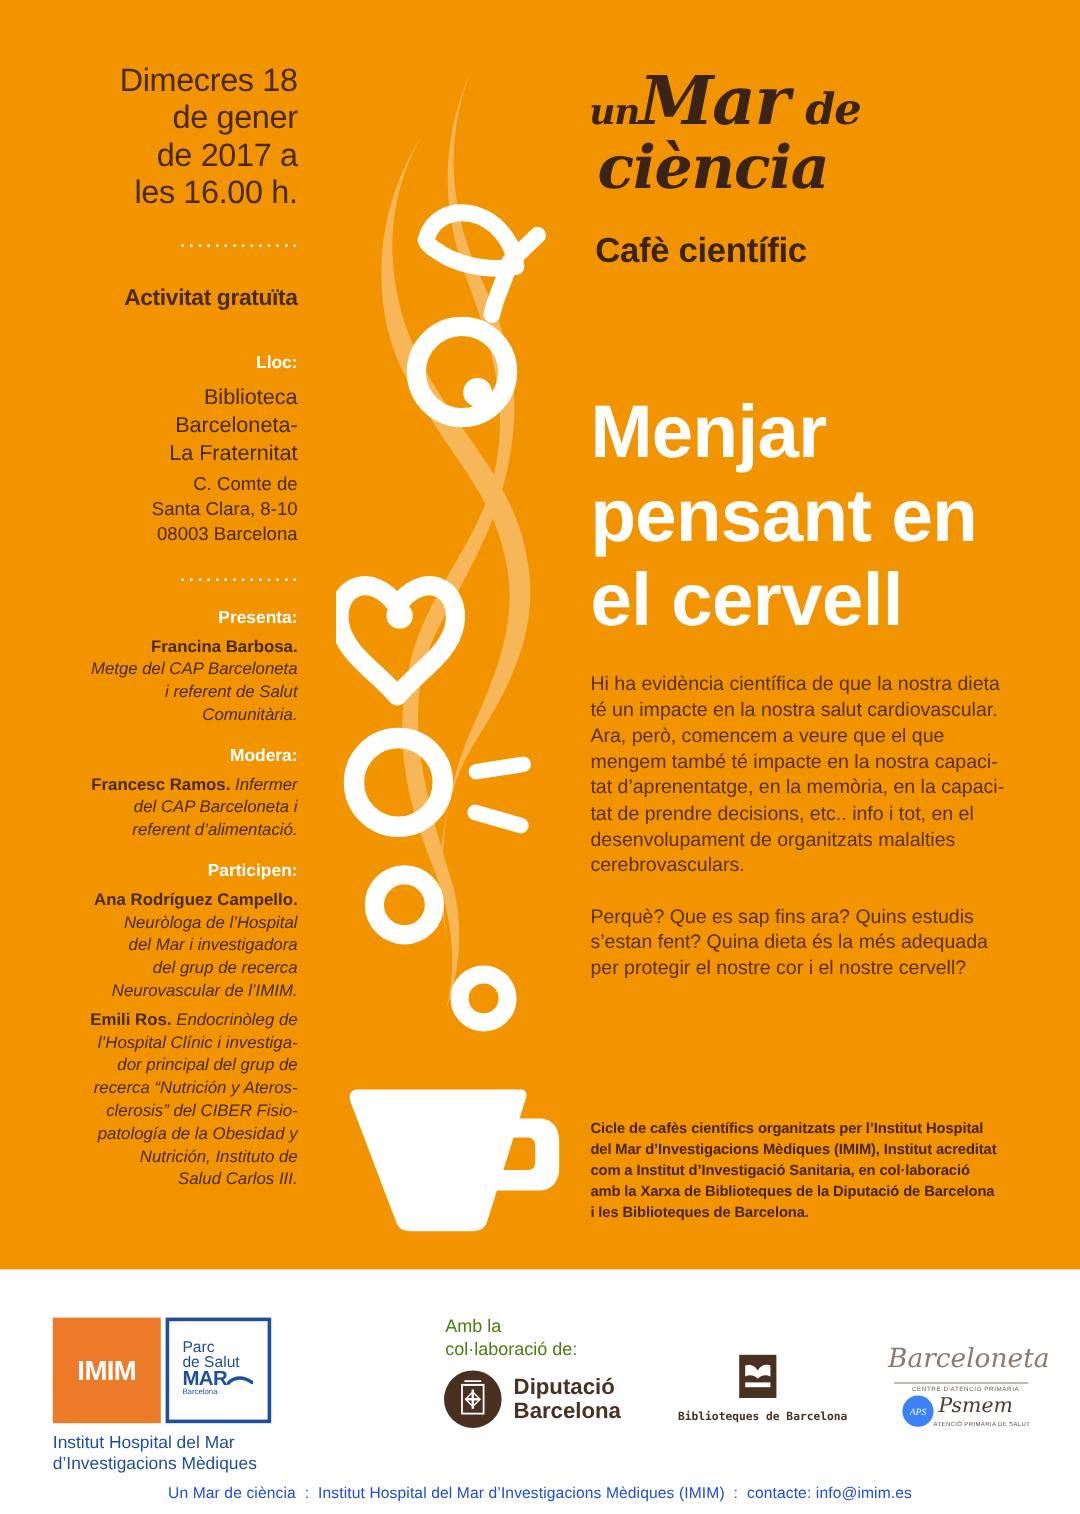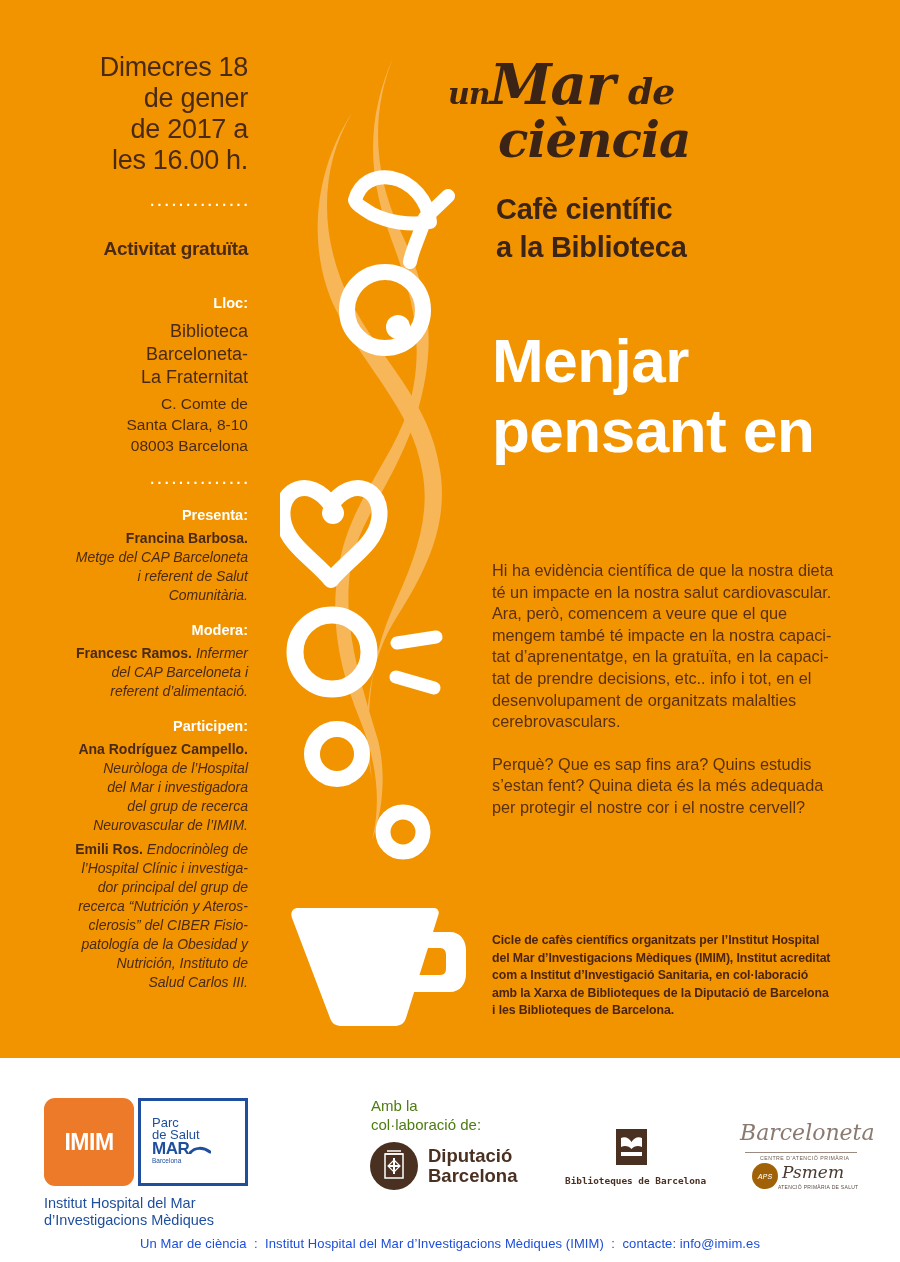--- a/index.html
+++ b/index.html
@@ -27,48 +27,48 @@
     .inline-text i { font-style: italic; }
     .part-label { margin-top: 16px; }
 
     
     .art { position: absolute; left: 280px; top: 40px; width: 210px; height: 1018px; }
 
     
     .brand { position: absolute; left: 440px; top: 62px; color: #3b2415; }
     .script-line { font-family: "DejaVu Serif", serif; font-style: italic; font-weight: bold; color: #3b2415; }
     .script-1 { font-size: 42px; line-height: 44px; margin-left: 8px; letter-spacing: -1px; }
-    .script-1 .un { font-size: 30px; }
+    .script-1 .un { font-size: 30px; margin-left: 43px; }
     .script-1 .mar { font-size: 56px; }
     .script-1 .de { font-size: 36px; }
     .script-2 { font-size: 50px; line-height: 48px; margin-left: 58px; letter-spacing: -1px; }
     .subtitle { position: absolute; left: 496px; top: 190px; font-weight: bold; font-size: 29px; line-height: 38px; color: #3b2415; letter-spacing: -0.3px; }
     .main-title { position: absolute; left: 492px; top: 326px; font-weight: bold; font-size: 62px; line-height: 70px; color: #ffffff; letter-spacing: -0.5px; }
     .body-text { position: absolute; left: 492px; top: 560px; width: 390px; font-size: 16.3px; line-height: 21.6px; color: #5a3010; }
     .body-text p + p { margin-top: 21px; }
     .credits { position: absolute; left: 492px; top: 932px; width: 395px; font-weight: bold; font-size: 12.3px; line-height: 17.5px; color: #4a2410; letter-spacing: -0.1px; }
 
     
     .footer { position: absolute; left: 0; top: 1058px; width: 900px; height: 204px; background: #ffffff; }
-    .imim-box { position: absolute; left: 44px; top: 40px; width: 90px; height: 88px; background: #ec7a28; color: #ffffff; font-weight: bold; font-size: 23px; display: flex; align-items: center; justify-content: center; letter-spacing: -0.5px; border-radius: 11px; }
-    .psmar-box { position: absolute; left: 138px; top: 40px; width: 110px; height: 88px; border: 3px solid #1f4e9c; color: #1f4e9c; padding: 16px 0 0 11px; }
+    .imim-box { position: absolute; left: 44px; top: 40px; width: 90px; height: 88px; background: #ec7a28; color: #ffffff; font-weight: bold; font-size: 23px; display: flex; align-items: center; justify-content: center; letter-spacing: -0.5px; }
+    .psmar-box { position: absolute; left: 138px; top: 40px; width: 88px; height: 88px; border: 3px solid #1f4e9c; color: #1f4e9c; padding: 16px 0 0 11px; }
     .psmar-1 { font-size: 13px; line-height: 12px; }
     .psmar-2 { font-weight: bold; font-size: 17px; line-height: 16px; letter-spacing: -0.5px; }
     .psmar-3 { font-size: 6.5px; line-height: 8px; }
     .imim-name { position: absolute; left: 44px; top: 137px; font-size: 14.5px; line-height: 16.5px; color: #1f4e9c; }
 
     .collab { position: absolute; left: 371px; top: 38px; font-size: 15px; line-height: 19px; color: #4d7c0f; }
     .dipu-seal { position: absolute; left: 370px; top: 84px; width: 48px; height: 48px; border-radius: 50%; background: #4a3021; }
     .dipu-text { position: absolute; left: 428px; top: 88px; font-weight: bold; font-size: 18.5px; line-height: 20px; color: #4a3021; }
     .bib-mark { position: absolute; left: 616px; top: 71px; width: 31px; height: 36px; background: #4a3021; }
     .bib-text { position: absolute; left: 565px; top: 117px; font-family: "DejaVu Sans Mono", monospace; font-weight: bold; font-size: 9.4px; color: #4a3021; }
     .bcn-script { position: absolute; left: 740px; top: 62px; font-family: "DejaVu Serif", serif; font-style: italic; font-size: 22px; color: #8a7a70; }
     .bcn-line { position: absolute; left: 745px; top: 94px; width: 112px; border-top: 1px solid #9a8a80; }
     .bcn-sub { position: absolute; left: 760px; top: 97px; font-size: 5.2px; color: #6a5a50; letter-spacing: 0.5px; }
-    .aps-circle { position: absolute; left: 752px; top: 105px; width: 26px; height: 26px; border-radius: 50%; background: #a16207; color: #ffffff; font-family: Liberation Mono, monospace; font-style: italic; font-size: 8px; display: flex; align-items: center; justify-content: center; }
+    .aps-circle { position: absolute; left: 752px; top: 105px; width: 26px; height: 26px; border-radius: 50%; background: #3b82f6; color: #ffffff; font-family: Liberation Serif, serif; font-style: italic; font-size: 8px; display: flex; align-items: center; justify-content: center; }
     .psmem { position: absolute; left: 782px; top: 104px; font-family: "DejaVu Serif", serif; font-style: italic; font-size: 17px; color: #4a3a30; }
     .psmem-sub { position: absolute; left: 778px; top: 126px; font-size: 5px; color: #5a4a40; letter-spacing: 0.3px; }
 
     .contact { position: absolute; left: 0; top: 178px; width: 900px; text-align: center; font-size: 13px; color: #1d4ed8; letter-spacing: 0.1px; }
   </style>
 </head>
 <body>
 
 <div class="poster">
 
@@ -163,35 +163,35 @@
       <path d="M428 932 L450 932 C460 932 466 940 466 950 L466 974 C466 984 460 992 450 992 L412 992 L418 975 L440 975 C445 975 446 972 446 968 L446 955 C446 951 444 948 440 948 L424 948 Z"></path>
     </g>
   </svg>
 
   <div class="brand">
     <div class="script-line script-1"><span class="un">un</span><span class="mar">Mar</span> <span class="de">de</span></div>
     <div class="script-line script-2">ciència</div>
   </div>
   <div class="subtitle">
     <div>Cafè científic</div>
-    <div>a la Biblioteca</div>
   </div>
 
   <div class="main-title">
     <div>Menjar</div>
     <div>pensant en</div>
+    <div>el cervell</div>
   </div>
 
   <div class="body-text">
     <p>
       <span style="display:block">Hi ha evidència científica de que la nostra dieta</span>
       <span style="display:block">té un impacte en la nostra salut cardiovascular.</span>
       <span style="display:block">Ara, però, comencem a veure que el que</span>
       <span style="display:block">mengem també té impacte en la nostra capaci-</span>
-      <span style="display:block">tat d’aprenentatge, en la gratuïta, en la capaci-</span>
+      <span style="display:block">tat d’aprenentatge, en la memòria, en la capaci-</span>
       <span style="display:block">tat de prendre decisions, etc.. info i tot, en el</span>
       <span style="display:block">desenvolupament de organitzats malalties</span>
       <span style="display:block">cerebrovasculars.</span>
     </p>
     <p>
       <span style="display:block">Perquè? Que es sap fins ara? Quins estudis</span>
       <span style="display:block">s’estan fent? Quina dieta és la més adequada</span>
       <span style="display:block">per protegir el nostre cor i el nostre cervell?</span>
     </p>
   </div>

